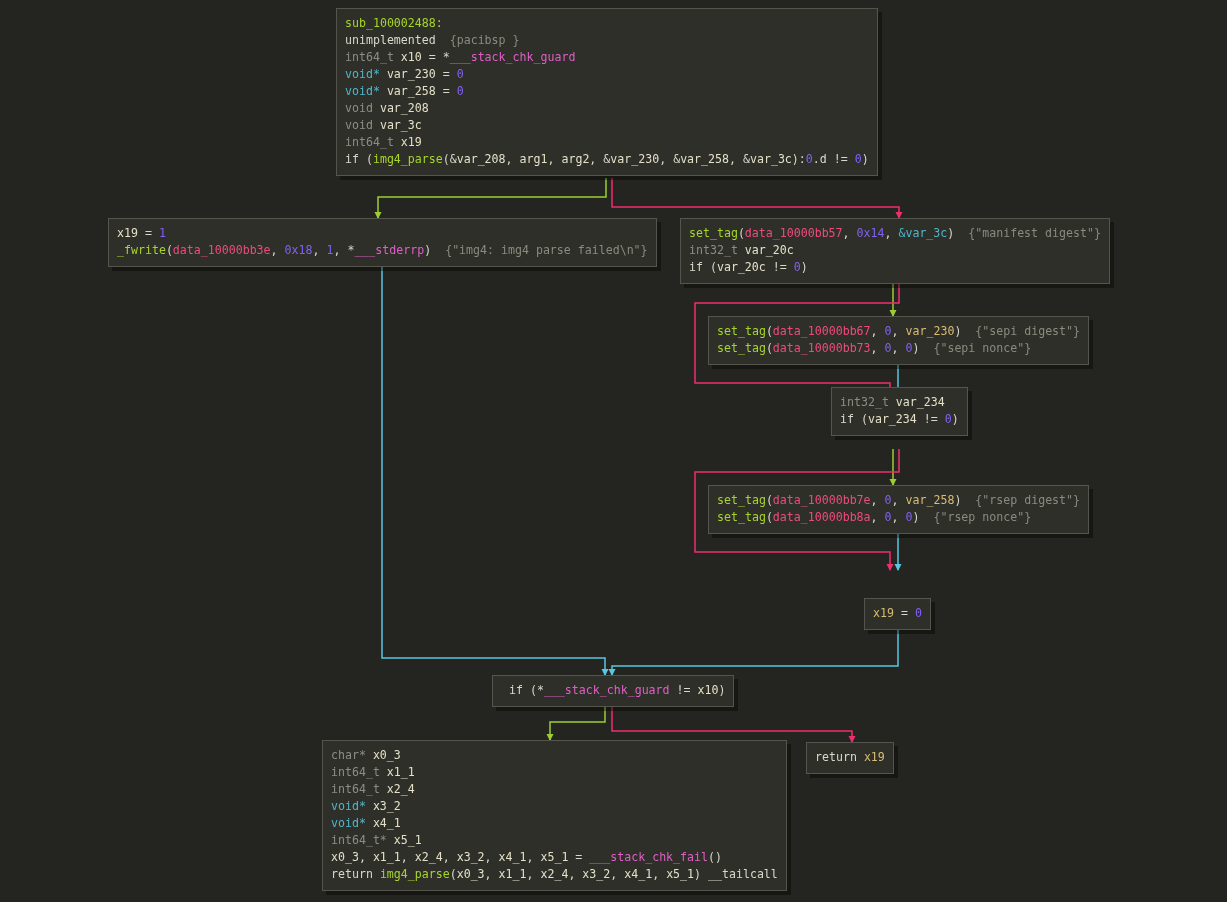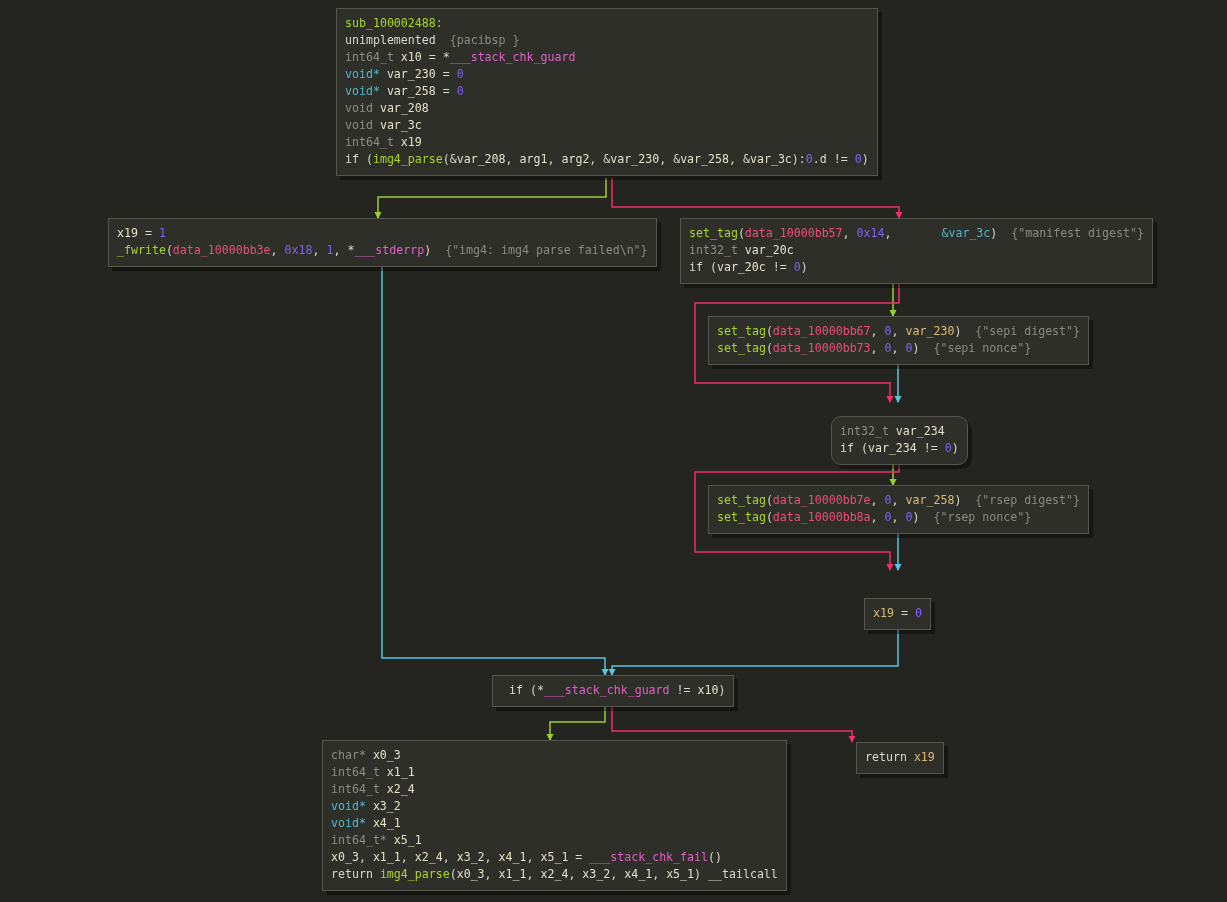--- a/index.html
+++ b/index.html
@@ -24,21 +24,21 @@
     white-space:pre;
     color:#d8d8cb;
   }
   .line{height:17px;white-space:pre;}
   .c-fn  {color:#a6d529;}
   .c-dat {color:#ee4b7d;}
   .c-imp {color:#df5fc6;}
   .c-num {color:#8161f0;}
   .c-typ {color:#8d8d83;}
   .c-ptr {color:#4fb6c9;}
-  .c-ref {color:#4fb6c9;margin-left:43px;}
+  .c-ref {color:#4fb6c9;}
   .c-com {color:#8a8a7e;}
   .c-txt {color:#d8d8cb;}
   .c-var {color:#e4e1c8;}
   .c-gold{color:#d9bd72;}
 </style>
 </head>
 <body>
 
 <div id="graph">
     <svg width="1227" height="902" viewBox="0 0 1227 902" id="edge-layer">
@@ -64,19 +64,19 @@
       <polygon points="601.5,669 608.5,669 605,676" fill="#58c6e0"></polygon>
       <polyline points="605,705 605,722 550,722 550,740" fill="none" stroke="#9ccd33" stroke-width="1.5"></polyline>
       <polygon points="546.5,734 553.5,734 550,741" fill="#9ccd33"></polygon>
       <polyline points="612,705 612,731 852,731 852,742" fill="none" stroke="#ee2e6e" stroke-width="1.5"></polyline>
       <polygon points="848.5,736 855.5,736 852,743" fill="#ee2e6e"></polygon>
     </svg>
     <div class="node" style="left: 336px; top: 8px;"><div class="line"><span class="c-fn">sub_100002488:</span></div><div class="line"><span class="c-txt">unimplemented</span><span class="c-txt">  </span><span class="c-com">{pacibsp }</span></div><div class="line"><span class="c-typ">int64_t </span><span class="c-var">x10</span><span class="c-txt"> = *</span><span class="c-imp">___stack_chk_guard</span></div><div class="line"><span class="c-ptr">void* </span><span class="c-var">var_230</span><span class="c-txt"> = </span><span class="c-num">0</span></div><div class="line"><span class="c-ptr">void* </span><span class="c-var">var_258</span><span class="c-txt"> = </span><span class="c-num">0</span></div><div class="line"><span class="c-typ">void </span><span class="c-var">var_208</span></div><div class="line"><span class="c-typ">void </span><span class="c-var">var_3c</span></div><div class="line"><span class="c-typ">int64_t </span><span class="c-var">x19</span></div><div class="line"><span class="c-txt">if (</span><span class="c-fn">img4_parse</span><span class="c-txt">(&amp;</span><span class="c-var">var_208</span><span class="c-txt">, </span><span class="c-var">arg1</span><span class="c-txt">, </span><span class="c-var">arg2</span><span class="c-txt">, &amp;</span><span class="c-var">var_230</span><span class="c-txt">, &amp;</span><span class="c-var">var_258</span><span class="c-txt">, &amp;</span><span class="c-var">var_3c</span><span class="c-txt">):</span><span class="c-num">0</span><span class="c-txt">.d != </span><span class="c-num">0</span><span class="c-txt">)</span></div></div>
     <div class="node" style="left: 108px; top: 218px;"><div class="line"><span class="c-var">x19</span><span class="c-txt"> = </span><span class="c-num">1</span></div><div class="line"><span class="c-fn">_fwrite</span><span class="c-txt">(</span><span class="c-dat">data_10000bb3e</span><span class="c-txt">, </span><span class="c-num">0x18</span><span class="c-txt">, </span><span class="c-num">1</span><span class="c-txt">, *</span><span class="c-imp">___stderrp</span><span class="c-txt">)</span><span class="c-txt">  </span><span class="c-com">{"img4: img4 parse failed\n"}</span></div></div>
     <div class="node" style="left: 680px; top: 218px;"><div class="line"><span class="c-fn">set_tag</span><span class="c-txt">(</span><span class="c-dat">data_10000bb57</span><span class="c-txt">, </span><span class="c-num">0x14</span><span class="c-txt">, </span><span class="c-ref">&amp;var_3c</span><span class="c-txt">)</span><span class="c-txt">  </span><span class="c-com">{"manifest digest"}</span></div><div class="line"><span class="c-typ">int32_t </span><span class="c-var">var_20c</span></div><div class="line"><span class="c-txt">if (</span><span class="c-var">var_20c</span><span class="c-txt"> != </span><span class="c-num">0</span><span class="c-txt">)</span></div></div>
     <div class="node" style="left: 708px; top: 316px;"><div class="line"><span class="c-fn">set_tag</span><span class="c-txt">(</span><span class="c-dat">data_10000bb67</span><span class="c-txt">, </span><span class="c-num">0</span><span class="c-txt">, </span><span class="c-gold">var_230</span><span class="c-txt">)</span><span class="c-txt">  </span><span class="c-com">{"sepi digest"}</span></div><div class="line"><span class="c-fn">set_tag</span><span class="c-txt">(</span><span class="c-dat">data_10000bb73</span><span class="c-txt">, </span><span class="c-num">0</span><span class="c-txt">, </span><span class="c-num">0</span><span class="c-txt">)</span><span class="c-txt">  </span><span class="c-com">{"sepi nonce"}</span></div></div>
-    <div class="node" style="left: 831px; top: 416px; border-radius: 10px;"><div class="line"><span class="c-typ">int32_t </span><span class="c-var">var_234</span></div><div class="line"><span class="c-txt">if (</span><span class="c-var">var_234</span><span class="c-txt"> != </span><span class="c-num">0</span><span class="c-txt">)</span></div></div>
+    <div class="node" style="left: 831px; top: 387px;"><div class="line"><span class="c-typ">int32_t </span><span class="c-var">var_234</span></div><div class="line"><span class="c-txt">if (</span><span class="c-var">var_234</span><span class="c-txt"> != </span><span class="c-num">0</span><span class="c-txt">)</span></div></div>
     <div class="node" style="left: 708px; top: 485px;"><div class="line"><span class="c-fn">set_tag</span><span class="c-txt">(</span><span class="c-dat">data_10000bb7e</span><span class="c-txt">, </span><span class="c-num">0</span><span class="c-txt">, </span><span class="c-gold">var_258</span><span class="c-txt">)</span><span class="c-txt">  </span><span class="c-com">{"rsep digest"}</span></div><div class="line"><span class="c-fn">set_tag</span><span class="c-txt">(</span><span class="c-dat">data_10000bb8a</span><span class="c-txt">, </span><span class="c-num">0</span><span class="c-txt">, </span><span class="c-num">0</span><span class="c-txt">)</span><span class="c-txt">  </span><span class="c-com">{"rsep nonce"}</span></div></div>
     <div class="node" style="left: 864px; top: 598px;"><div class="line"><span class="c-gold">x19</span><span class="c-txt"> = </span><span class="c-num">0</span></div></div>
     <div class="node" style="left: 492px; top: 675px; padding-left: 16px;"><div class="line"><span class="c-txt">if (*</span><span class="c-imp">___stack_chk_guard</span><span class="c-txt"> != </span><span class="c-var">x10</span><span class="c-txt">)</span></div></div>
     <div class="node" style="left: 322px; top: 740px;"><div class="line"><span class="c-typ">char* </span><span class="c-var">x0_3</span></div><div class="line"><span class="c-typ">int64_t </span><span class="c-var">x1_1</span></div><div class="line"><span class="c-typ">int64_t </span><span class="c-var">x2_4</span></div><div class="line"><span class="c-ptr">void* </span><span class="c-var">x3_2</span></div><div class="line"><span class="c-ptr">void* </span><span class="c-var">x4_1</span></div><div class="line"><span class="c-typ">int64_t* </span><span class="c-var">x5_1</span></div><div class="line"><span class="c-var">x0_3</span><span class="c-txt">, </span><span class="c-var">x1_1</span><span class="c-txt">, </span><span class="c-var">x2_4</span><span class="c-txt">, </span><span class="c-var">x3_2</span><span class="c-txt">, </span><span class="c-var">x4_1</span><span class="c-txt">, </span><span class="c-var">x5_1</span><span class="c-txt"> = </span><span class="c-imp">___stack_chk_fail</span><span class="c-txt">()</span></div><div class="line"><span class="c-txt">return </span><span class="c-fn">img4_parse</span><span class="c-txt">(</span><span class="c-var">x0_3</span><span class="c-txt">, </span><span class="c-var">x1_1</span><span class="c-txt">, </span><span class="c-var">x2_4</span><span class="c-txt">, </span><span class="c-var">x3_2</span><span class="c-txt">, </span><span class="c-var">x4_1</span><span class="c-txt">, </span><span class="c-var">x5_1</span><span class="c-txt">) </span><span class="c-txt">__tailcall</span></div></div>
-    <div class="node" style="left: 856px; top: 742px;"><div class="line"><span class="c-txt">return </span><span class="c-gold">x19</span></div></div>
+    <div class="node" style="left: 806px; top: 742px;"><div class="line"><span class="c-txt">return </span><span class="c-gold">x19</span></div></div>
   </div>
 
 </body></html>

